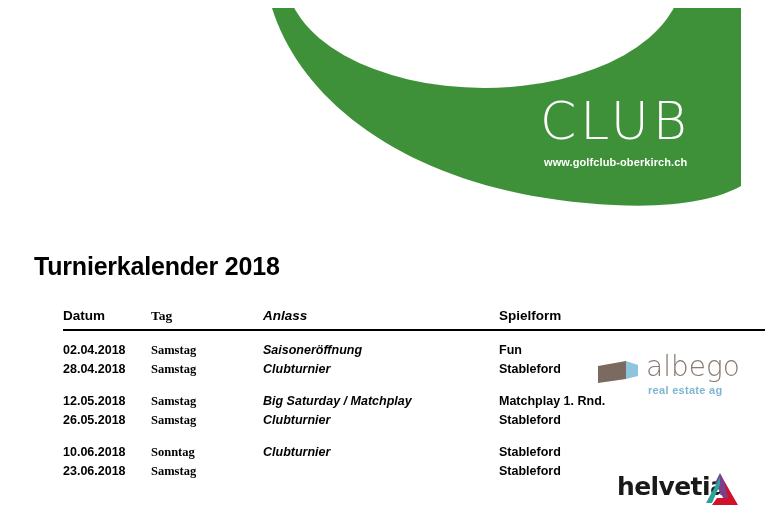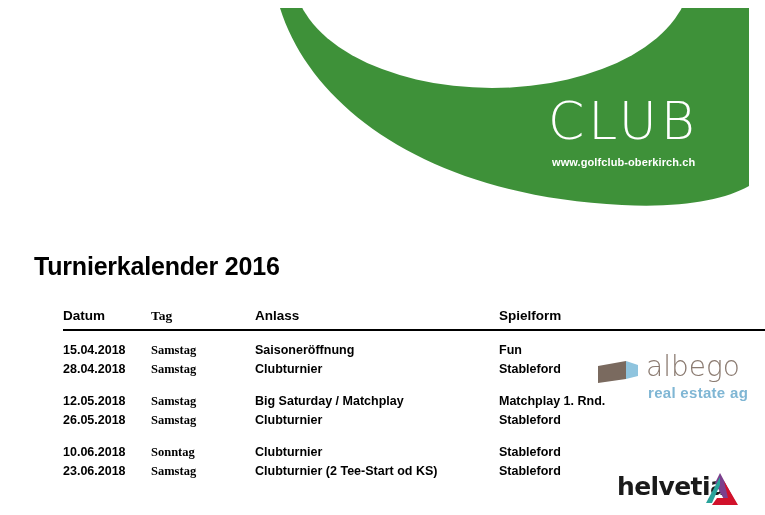--- a/index.html
+++ b/index.html
@@ -14,21 +14,21 @@
     position: relative;
     width: 765px;
     height: 515px;
     background: #ffffff;
     overflow: hidden;
   }
 
   
   #header-banner {
     position: absolute;
-    left: 12px;
+    left: 4px;
     top: 0;
     width: 711px;
     height: 212px;
   }
   #header-banner svg {
     display: block;
   }
   .club-wordmark {
     position: absolute;
     left: 536px;
@@ -103,21 +103,21 @@
   .t-row .cell {
     position: absolute;
     top: 0;
     font-size: 12.5px;
     font-weight: bold;
     color: #000000;
     white-space: nowrap;
   }
   .col-datum   { left: 0px; }
   .col-tag     { left: 88px; font-family: Liberation Serif, serif; }
-  .col-anlass  { left: 192px; }
+  .col-anlass  { left: 200px; font-style: italic; }
   .col-spiel   { left: 436px; text-align: right; }
   .group-gap { height: 13px; }
 
   
   #sponsor-albego {
     position: absolute;
     left: 596px;
     top: 357px;
     width: 160px;
     height: 40px;
@@ -139,21 +139,21 @@
     letter-spacing: 0px;
     color: #8a7a70;
     line-height: 1;
     white-space: nowrap;
   }
   .albego-sub {
     position: absolute;
     left: 52px;
     top: 27px;
     font-family: "Liberation Sans", sans-serif;
-    font-size: 15px;
+    font-size: 11px;
     font-weight: bold;
     letter-spacing: 0.3px;
     color: #7fb6d4;
     white-space: nowrap;
   }
 
   #sponsor-helvetia {
     position: absolute;
     left: 604px;
     top: 474px;
@@ -204,37 +204,37 @@
         </mask>
       </defs>
       <g clip-path="url(#clip-banner)">
         <rect x="0" y="0" width="765" height="212" fill="#3E9139" mask="url(#mask-swoosh)"></rect>
       </g>
     </svg>
     <div class="club-wordmark">CLUB</div>
     <div class="club-url">www.golfclub-oberkirch.ch</div>
   </div>
 
-  <div id="page-title">Turnierkalender 2016</div>
+  <div id="page-title">Turnierkalender 2018</div>
 
   <div id="calendar-table">
 
     <div class="t-head">
       <div class="cell col-datum">Datum</div>
       <div class="cell col-tag">Tag</div>
       <div class="cell col-anlass">Anlass</div>
       <div class="cell col-spiel">Spielform</div>
       <div class="head-rule"></div>
     </div>
 
     <div class="group-gap"></div>
 
     <div class="row-group">
       <div class="t-row">
-        <div class="cell col-datum">15.04.2018</div>
+        <div class="cell col-datum">02.04.2018</div>
         <div class="cell col-tag">Samstag</div>
         <div class="cell col-anlass">Saisoneröffnung</div>
         <div class="cell col-spiel">Fun</div>
       </div>
       <div class="t-row">
         <div class="cell col-datum">28.04.2018</div>
         <div class="cell col-tag">Samstag</div>
         <div class="cell col-anlass">Clubturnier</div>
         <div class="cell col-spiel">Stableford</div>
       </div>
@@ -262,21 +262,20 @@
     <div class="row-group">
       <div class="t-row">
         <div class="cell col-datum">10.06.2018</div>
         <div class="cell col-tag">Sonntag</div>
         <div class="cell col-anlass">Clubturnier</div>
         <div class="cell col-spiel">Stableford</div>
       </div>
       <div class="t-row">
         <div class="cell col-datum">23.06.2018</div>
         <div class="cell col-tag">Samstag</div>
-        <div class="cell col-anlass">Clubturnier (2 Tee-Start od KS)</div>
         <div class="cell col-spiel">Stableford</div>
       </div>
     </div>
 
   </div>
 
   <div id="sponsor-albego">
     <svg class="albego-mark" viewBox="0 0 44 26" xmlns="http://www.w3.org/2000/svg">
       <polygon points="2,7 30,2 30,20 2,24" fill="#7A6A5F"></polygon>
       <polygon points="30,2 42,6 42,17 30,20" fill="#8FC4DE"></polygon>

